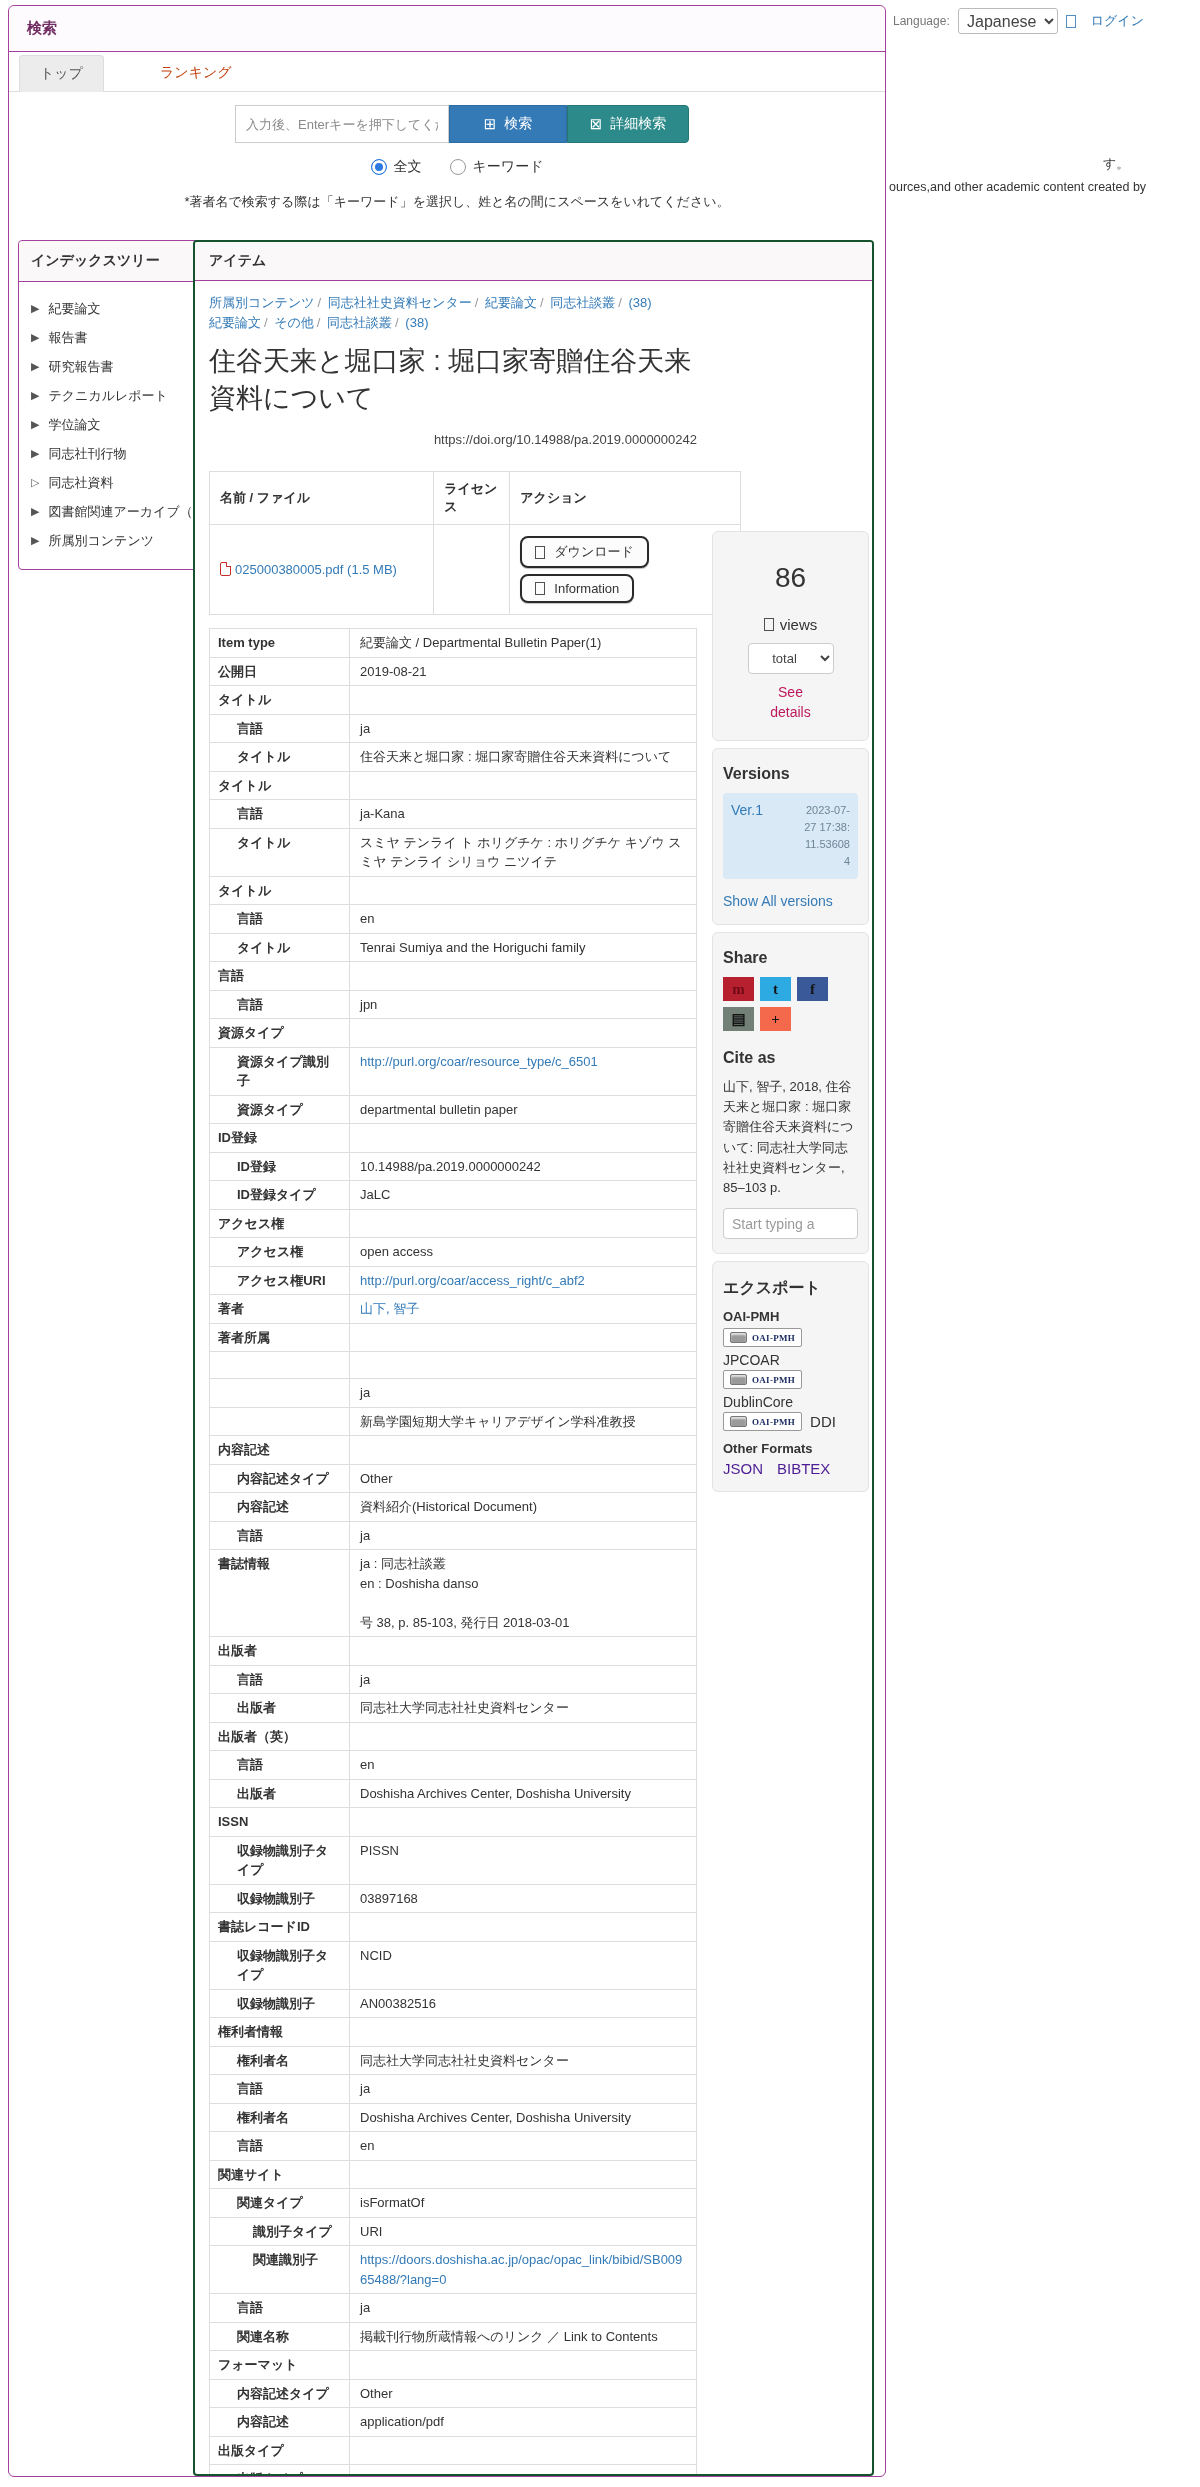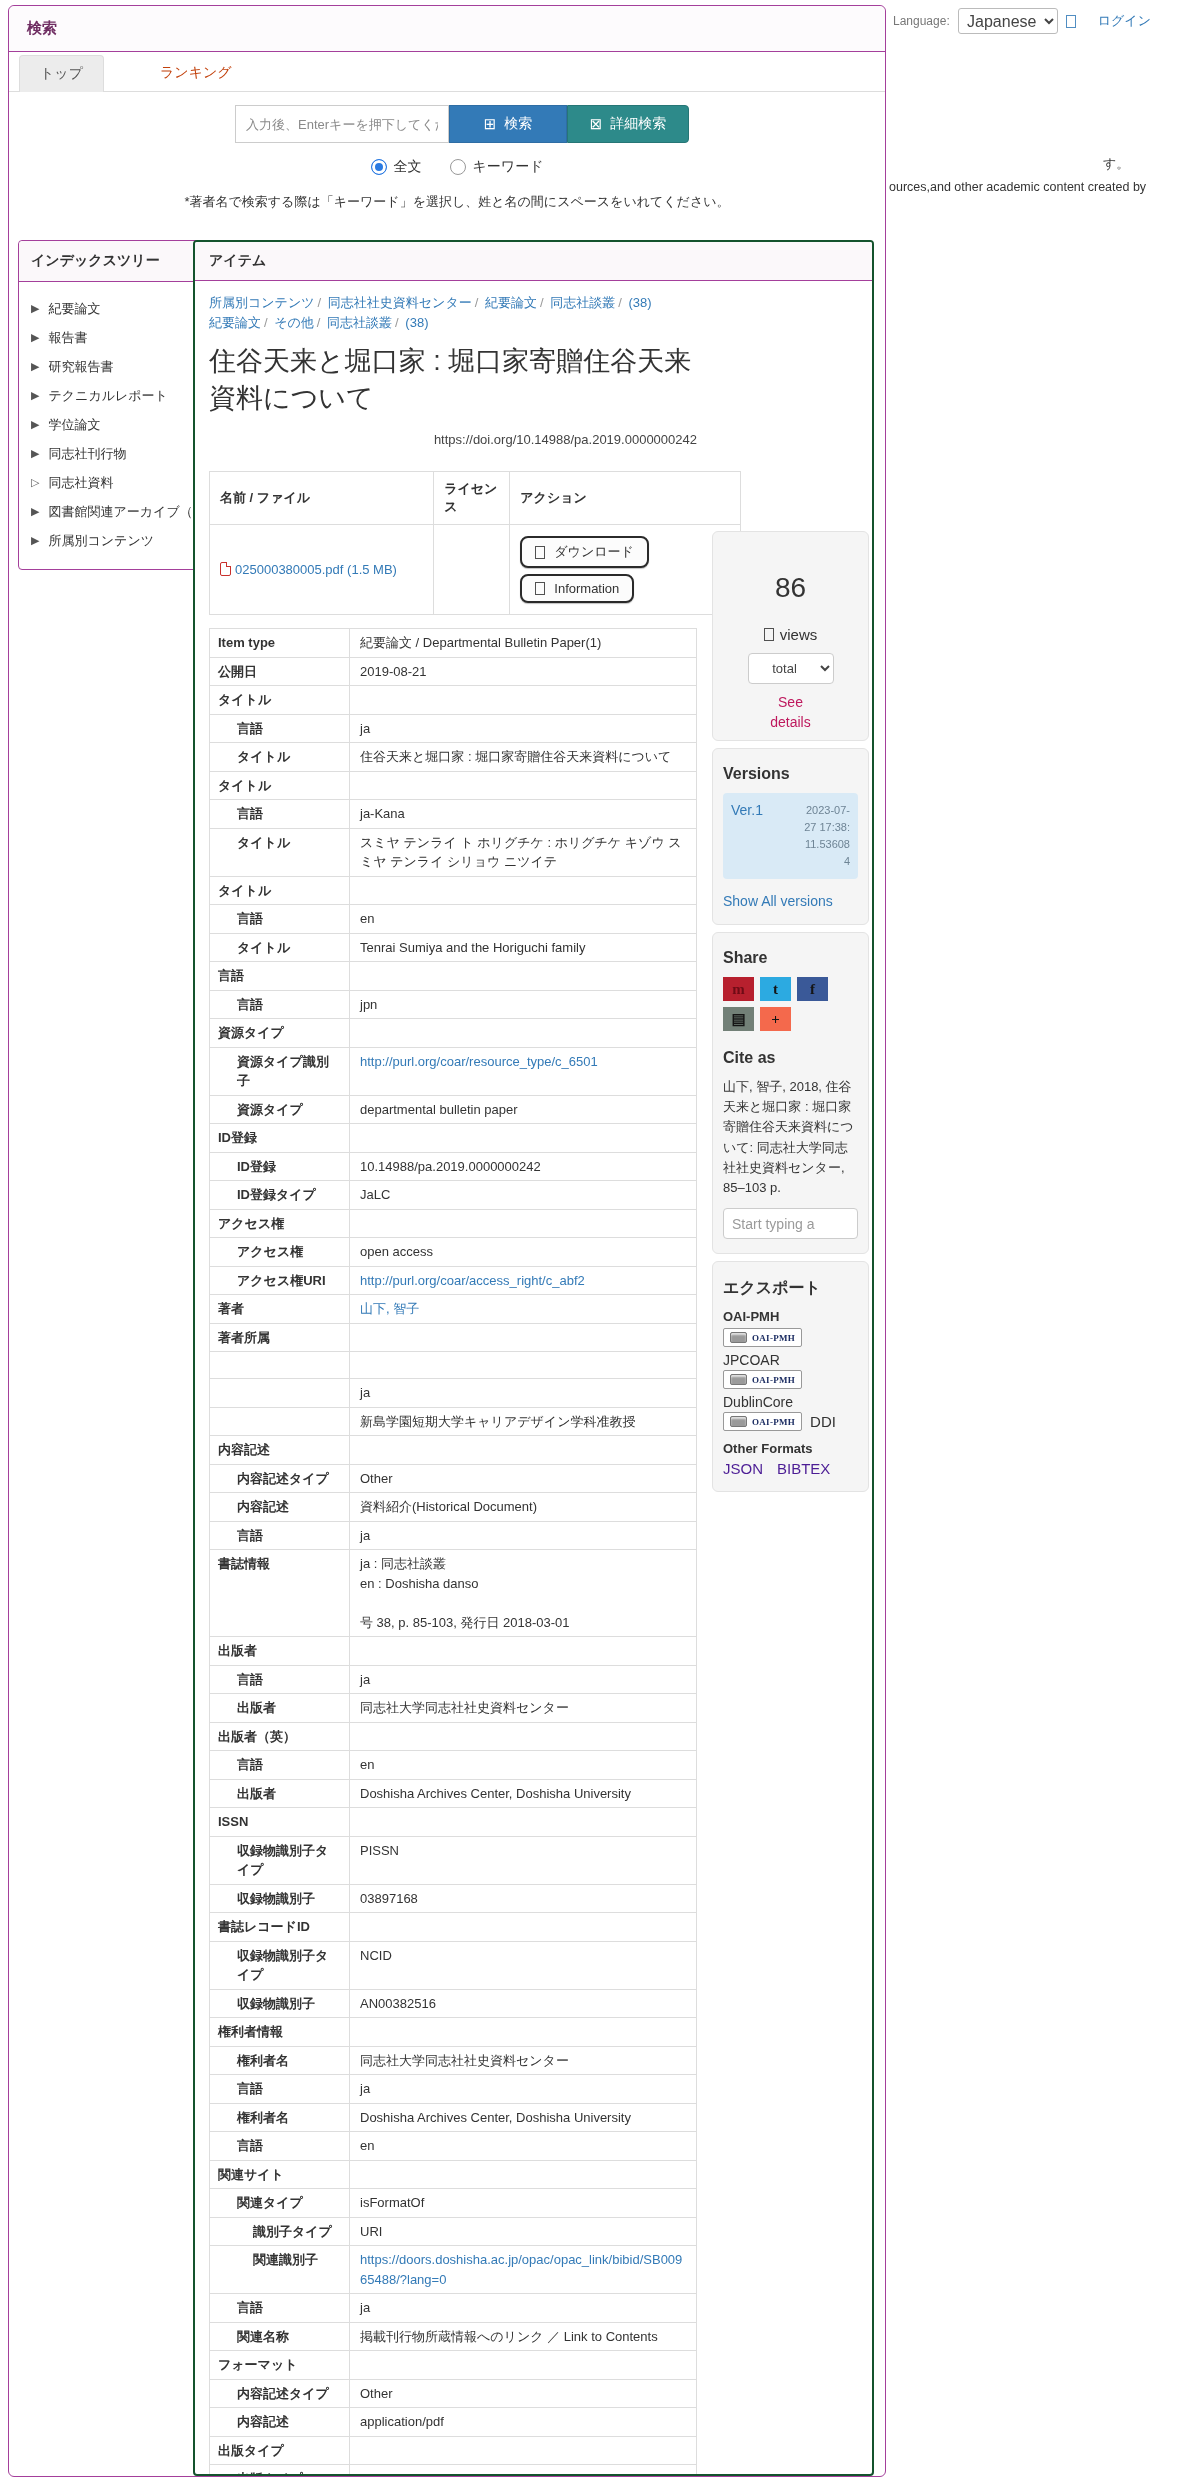--- a/index.html
+++ b/index.html
@@ -4,21 +4,21 @@
 <style>
   * { box-sizing: border-box; }
   body { margin:0; font-family:"Liberation Sans","DejaVu Sans",sans-serif; color:#333; }
   .page { position:relative; width:1200px; height:2487px; background:#fff; overflow:hidden; }
 
   
   .top-right { position:absolute; top:8px; left:893px; display:flex; align-items:center; gap:8px; }
   .lang-label { font-size:12px; color:#777; }
   select { font-family:inherit; }
   .lang-select { width:100px; height:26px; border:1px solid #bbb; border-radius:3px; font-size:16px; color:#444; text-align:center; background:#fff; }
-  .login { display:inline-flex; align-items:center; gap:22px; color:#337ab7; font-size:13px; cursor:pointer; }
+  .login { display:inline-flex; align-items:center; gap:15px; color:#337ab7; font-size:13px; cursor:pointer; }
   .tofu { display:inline-block; width:10px; height:13px; border:1px solid currentColor; opacity:.85; flex:0 0 auto; }
   .bg-text1 { position:absolute; top:155px; left:1103px; font-size:13px; color:#333; }
   .bg-text2 { position:absolute; top:180px; left:889px; width:311px; font-size:12.5px; color:#333; white-space:nowrap; overflow:hidden; }
 
   
   .outer { position:absolute; top:5px; left:8px; width:878px; height:2472px; border:1px solid #a43f9b; border-radius:6px; background:#fff; }
   .outer-header { height:46px; border-bottom:1px solid #a43f9b; background:#fdfbfd; display:flex; align-items:center; padding:0 18px; color:#6f2d62; font-weight:bold; font-size:15px; border-radius:6px 6px 0 0; }
   .tabs { display:flex; align-items:flex-end; border-bottom:1px solid #ddd; padding:6px 0 0 10px; height:40px; }
   .tab { font-size:14px; cursor:pointer; }
   .tab.active { background:#ececec; border:1px solid #ddd; border-bottom:none; margin-bottom:-1px; border-radius:4px 4px 0 0; padding:9px 20px; color:#555; }
@@ -70,21 +70,21 @@
   .mlabel { flex:0 0 140px; width:140px; padding:4px 8px; font-weight:bold; border-right:1px solid #ddd; line-height:1.5; word-break:break-word; }
   .mlabel[data-ind="1"] { padding-left:27px; }
   .mlabel[data-ind="2"] { padding-left:43px; }
   .mvalue { flex:1; padding:4px 10px; line-height:1.5; white-space:pre-line; word-break:break-word; min-height:26px; }
   .mvalue[data-kind="link"] { color:#337ab7; cursor:pointer; }
 
   
   .stats-col { position:absolute; top:250px; left:517px; width:157px; }
   .sbox { background:#f5f5f5; border:1px solid #e3e3e3; border-radius:6px; margin-bottom:7px; padding:14px 10px; }
   .views-box { text-align:center; height:210px; }
-  .views-count { font-size:28px; margin-top:26px; }
+  .views-count { font-size:28px; margin-top:16px; }
   .views-label { margin-top:22px; font-size:15px; display:flex; justify-content:center; align-items:center; gap:6px; color:#333; }
   .period-select { width:86px; height:31px; margin-top:10px; border:1px solid #ccc; border-radius:4px; font-size:13px; color:#444; text-align:center; background:#fff; }
   .see-details { display:block; width:62px; margin:8px auto 0; color:#be185d; font-size:14px; line-height:1.45; cursor:pointer; }
   .box-title { font-size:16px; font-weight:bold; color:#333; margin:2px 0 10px; }
   .ver-box { background:#d9eaf6; border-radius:4px; padding:9px 8px; display:flex;gap:37px; }
   .ver-link { color:#337ab7; font-size:14px; cursor:pointer; }
   .ver-date { margin-left:auto; width:64px; font-size:11px; color:#6e8495; text-align:right; word-break:break-all; line-height:1.55; }
   .show-all { display:inline-block; margin-top:14px; color:#337ab7; font-size:14px; cursor:pointer; }
   .share-icons { display:flex; flex-wrap:wrap; gap:6px; width:110px; }
   .share-icon { width:31px; height:24px; display:flex; align-items:center; justify-content:center; font-size:15px; font-weight:bold; cursor:pointer; font-family:"Liberation Serif",serif; }

